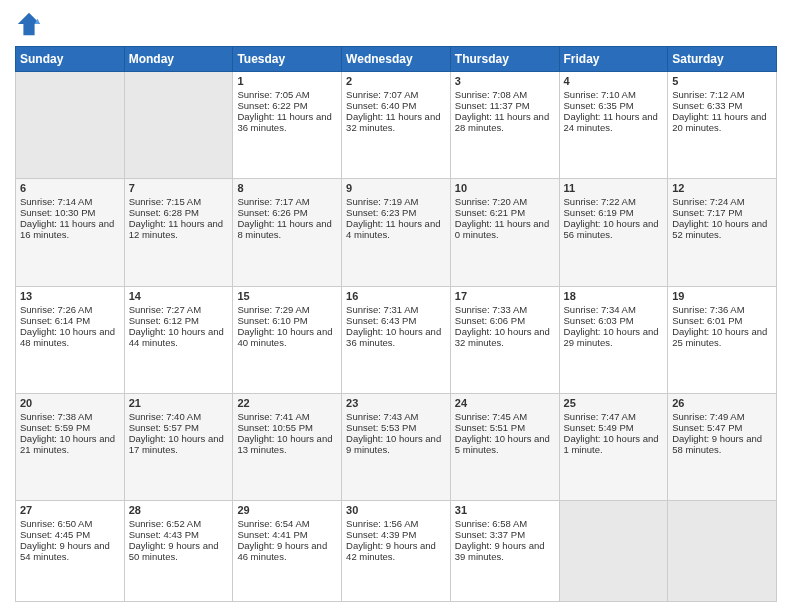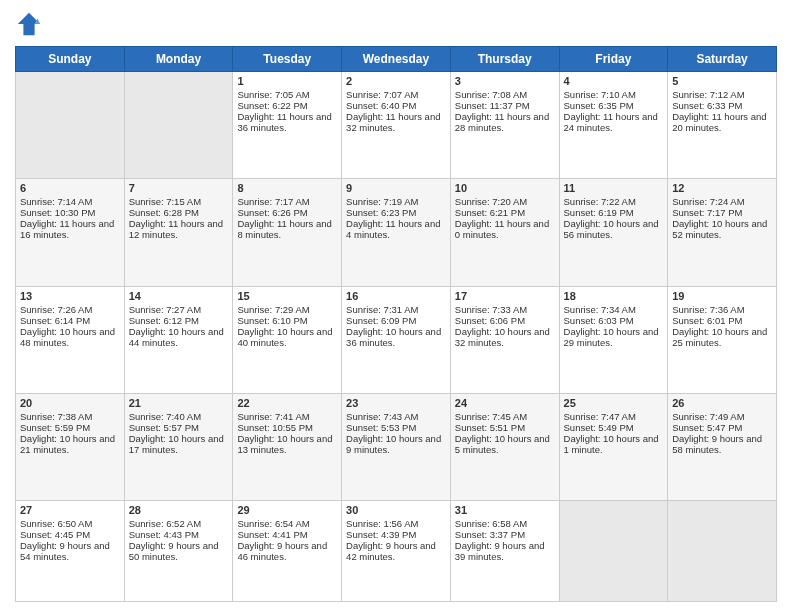--- a/index.html
+++ b/index.html
@@ -60,21 +60,21 @@
       width: 100%;
       table-layout: fixed;
     }
     .calendar th {
       background: #2a6ebb;
       color: #fff;
       font-size: 12px;
       font-weight: bold;
       padding: 5px 4px;
       border: 1px solid #1e5a9e;
-      text-align: center;
+      text-align: left;
     }
     .calendar td {
       vertical-align: top;
       border: 1px solid #ccc;
       padding: 3px 4px;
       font-size: 9.5px;
       color: #333;
       background: #fff;
       height: 80px;
     }
@@ -221,21 +221,21 @@
           </td>
           <td>
             <span class="day-number">15</span>
             <div>Sunrise: 7:29 AM</div>
             <div>Sunset: 6:10 PM</div>
             <div>Daylight: 10 hours and 40 minutes.</div>
           </td>
           <td>
             <span class="day-number">16</span>
             <div>Sunrise: 7:31 AM</div>
-            <div>Sunset: 6:09 PM</div>
+            <div>Sunset: 6:43 PM</div>
             <div>Daylight: 10 hours and 36 minutes.</div>
           </td>
           <td>
             <span class="day-number">17</span>
             <div>Sunrise: 7:33 AM</div>
             <div>Sunset: 6:06 PM</div>
             <div>Daylight: 10 hours and 32 minutes.</div>
           </td>
           <td>
             <span class="day-number">18</span>

